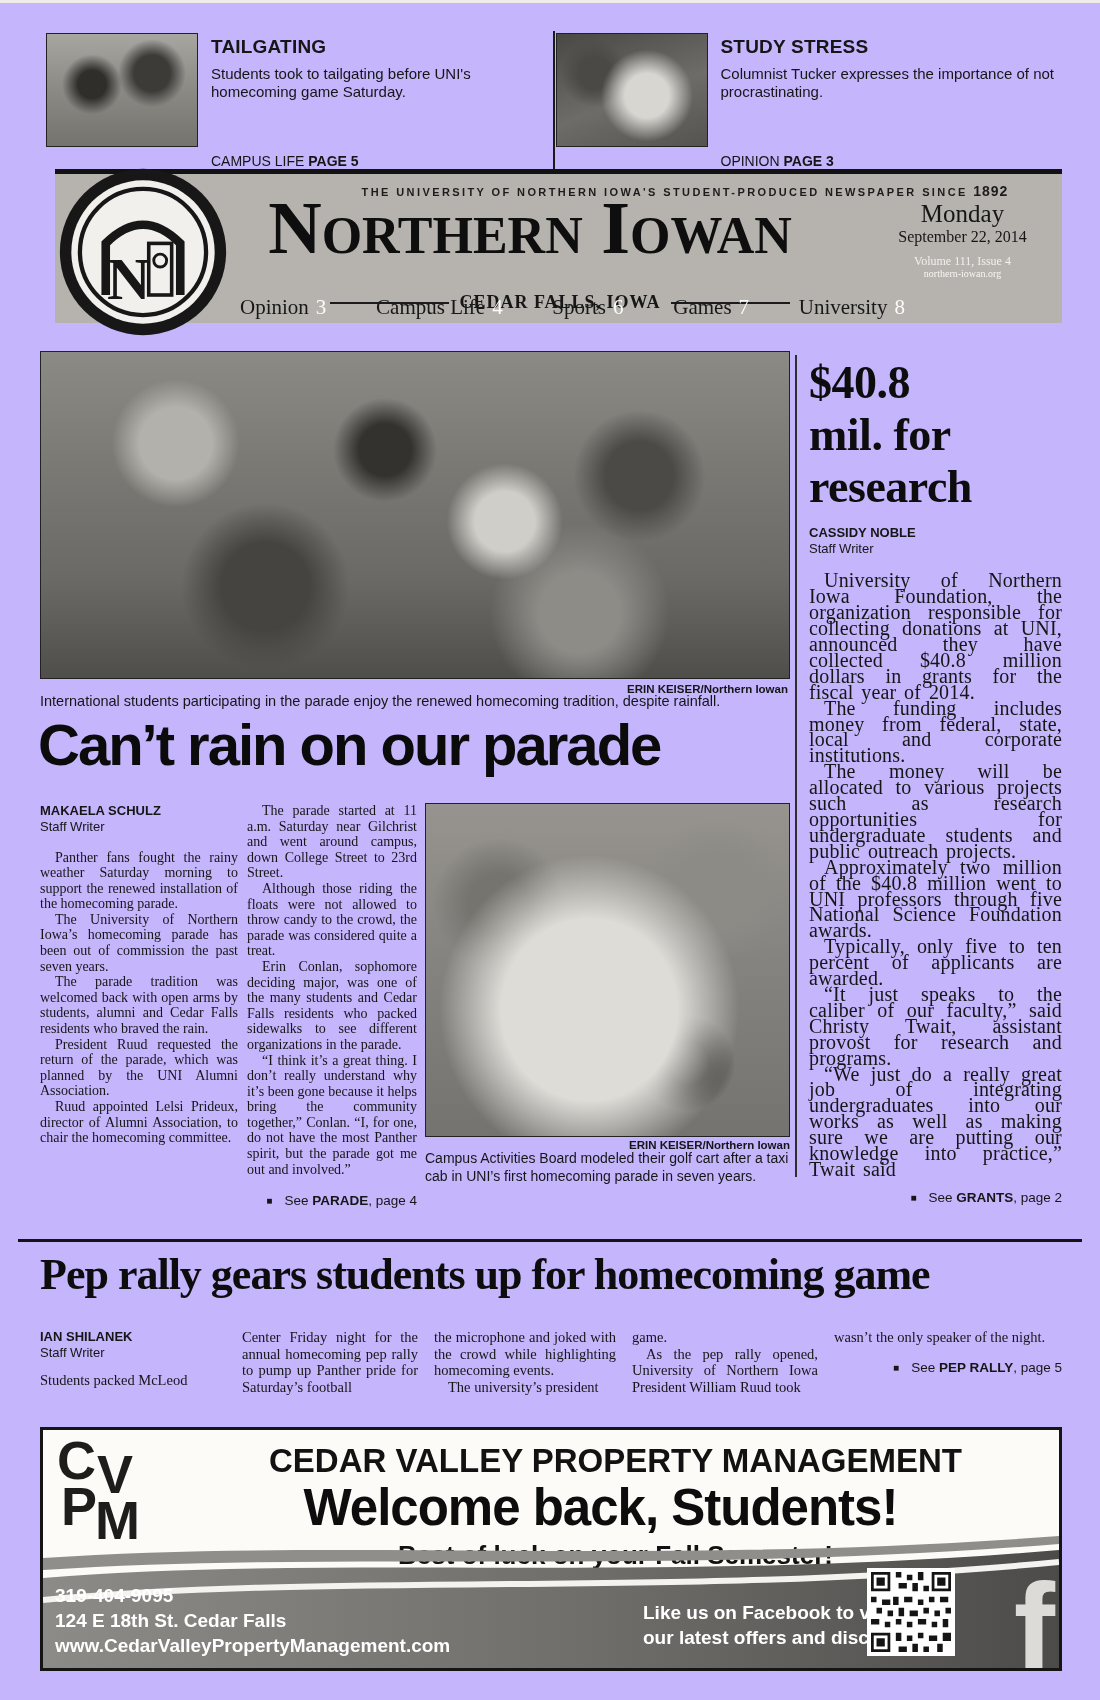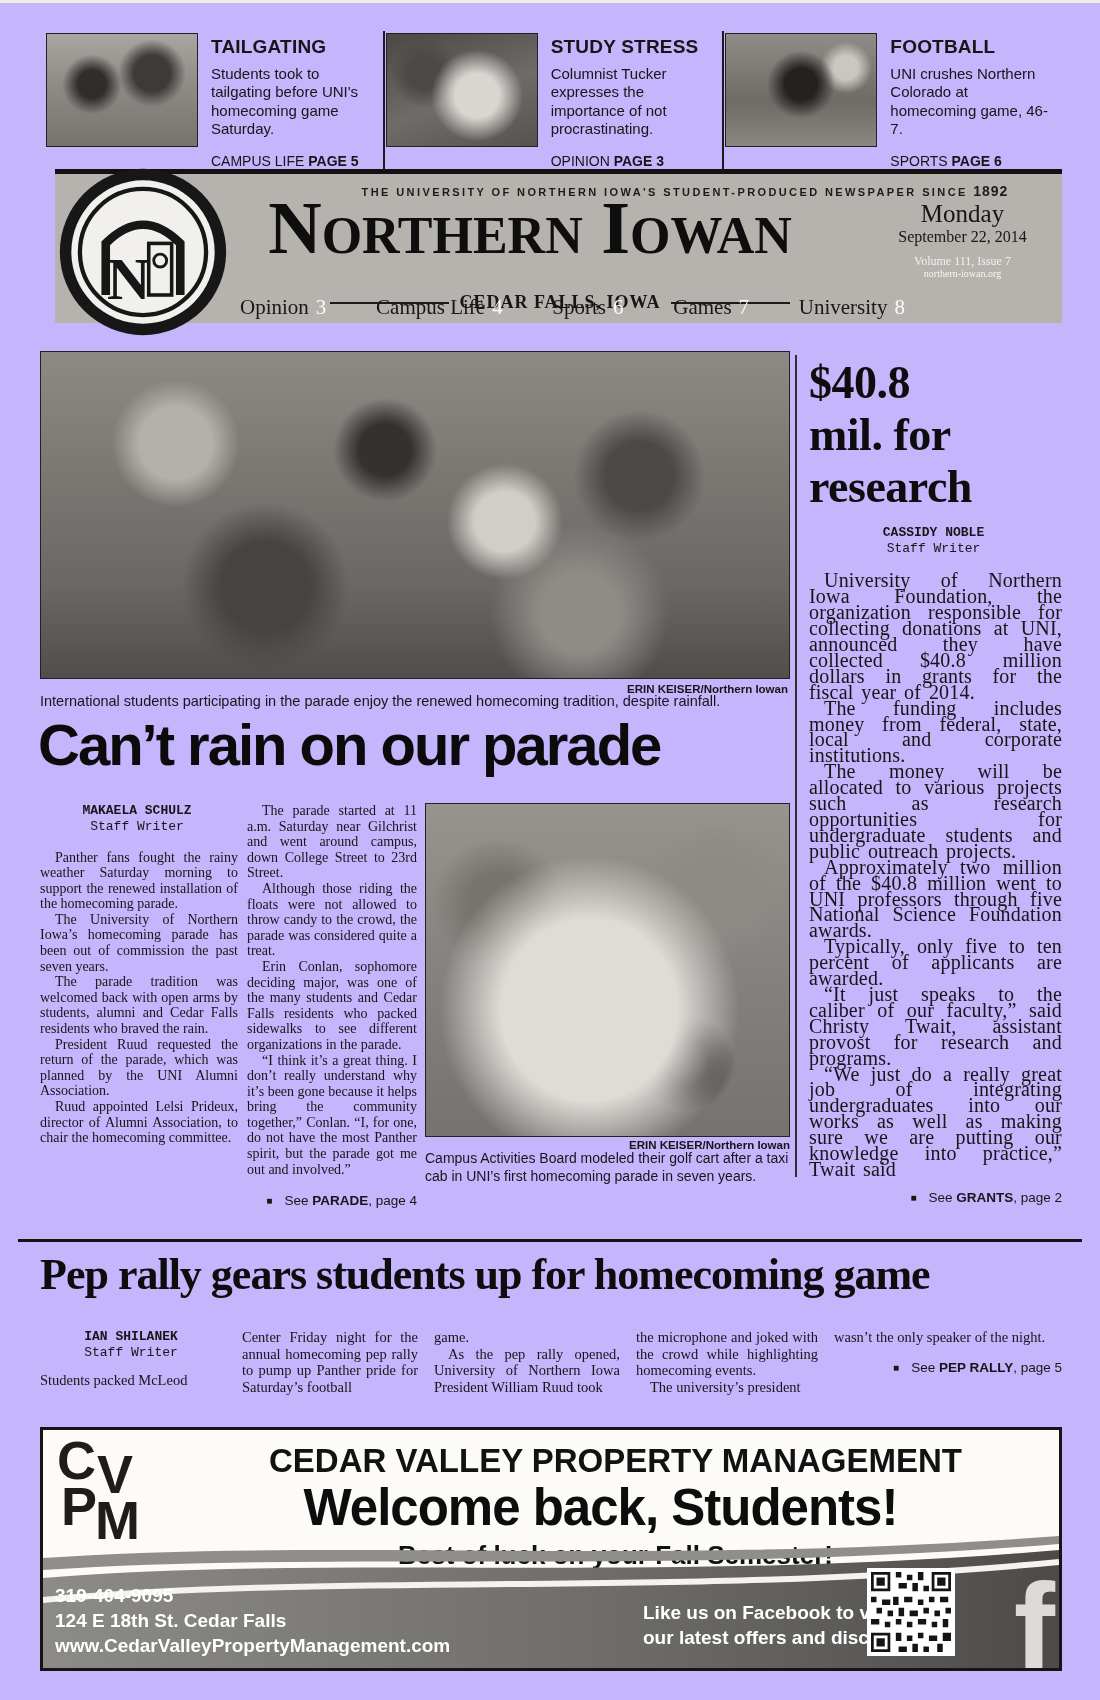--- a/index.html
+++ b/index.html
@@ -54,21 +54,21 @@
       radial-gradient(circle at 46% 30%, #33322f 0 26px, transparent 52px),
       radial-gradient(circle at 62% 52%, #d0cec9 0 30px, transparent 58px),
       radial-gradient(circle at 80% 38%, #4b4a47 0 34px, transparent 66px),
       radial-gradient(circle at 30% 72%, #454440 0 44px, transparent 84px),
       radial-gradient(circle at 72% 80%, #8e8c87 0 40px, transparent 90px),
       linear-gradient(180deg,#8c8a85 0%, #7b7974 35%, #6b6965 70%, #504e4b 100%); }
   .lead-credit { position:absolute; left:40px; top:680px; width:748px; text-align:right; font-family:"Liberation Sans",sans-serif; font-weight:bold; font-size:11.5px; }
   .lead-caption { position:absolute; left:40px; top:690px; width:700px; font-family:"Liberation Sans",sans-serif; font-size:14.5px; }
   .parade-headline { position:absolute; left:38px; top:708px; width:745px; font-family:"Liberation Sans",sans-serif; font-weight:bold; font-size:58px; letter-spacing:-2px; color:#0b0b0b; white-space:nowrap; }
 
-  .byline { text-align:center; font-family:Liberation Mono, monospace; padding-right:4px; margin-bottom:14px; line-height:1.25; }
+  .byline { text-align:left; font-family:Liberation Sans, sans-serif; padding-right:4px; margin-bottom:14px; line-height:1.25; }
   .byline .name { font-weight:bold; font-size:13px; }
   .byline .role { font-size:13px; }
   .body-text p { font-size:14px; line-height:15.6px; text-align:justify; text-indent:15px; }
   .col1 { position:absolute; left:40px; top:800px; width:198px; }
   .col2 { position:absolute; left:247px; top:800px; width:170px; }
   .see-line { font-family:"Liberation Sans",sans-serif; font-size:13.5px; text-align:right; margin-top:16px; }
   .see-line .mk { font-size:10px; margin-right:12px; vertical-align:1px; }
 
   .cart-photo { position:absolute; left:425px; top:800px; width:365px; height:334px; border:1px solid #222;
      background:
@@ -131,28 +131,20 @@
       </div>
     </div>
     <div class="teaser">
       <div class="teaser-photo tp2"></div>
       <div class="teaser-text">
         <div class="teaser-title">STUDY STRESS</div>
         <div class="teaser-body">Columnist Tucker expresses the importance of not procrastinating.</div>
         <div class="teaser-section"><span>OPINION</span> <b>PAGE 3</b></div>
       </div>
     </div>
-    <div class="teaser">
-      <div class="teaser-photo tp3"></div>
-      <div class="teaser-text">
-        <div class="teaser-title">FOOTBALL</div>
-        <div class="teaser-body">UNI crushes Northern Colorado at homecoming game, 46-7.</div>
-        <div class="teaser-section"><span>SPORTS</span> <b>PAGE 6</b></div>
-      </div>
-    </div>
   </div>
 
   <div class="masthead">
     <svg class="logo" viewBox="0 0 120 120" aria-hidden="true">
       <circle cx="60" cy="60" r="58" fill="#171717"></circle>
       <circle cx="60" cy="60" r="50" fill="#f1f0ed"></circle>
       <circle cx="60" cy="60" r="44" fill="none" stroke="#171717" stroke-width="3"></circle>
       <path d="M34,90 L34,54 Q60,28 86,54 L86,90" fill="none" stroke="#171717" stroke-width="6"></path>
       <rect x="64" y="54" width="16" height="36" fill="#f1f0ed" stroke="#171717" stroke-width="2.5"></rect>
       <circle cx="72" cy="66" r="4.5" fill="none" stroke="#171717" stroke-width="2"></circle>
@@ -161,21 +153,21 @@
     <div class="tagline"><span>THE UNIVERSITY OF NORTHERN IOWA'S STUDENT-PRODUCED NEWSPAPER SINCE</span> <span class="year">1892</span></div>
     <div class="nameplate">Northern Iowan</div>
     <div class="cedarfalls">
       <span class="rule"></span>
       <span class="loc">CEDAR FALLS, IOWA</span>
       <span class="rule"></span>
     </div>
     <div class="dateline">
       <div class="day">Monday</div>
       <div class="date">September 22, 2014</div>
-      <div class="vol">Volume 111, Issue 7</div>
+      <div class="vol">Volume 111, Issue 4</div>
       <div class="site">northern-iowan.org</div>
     </div>
     <div class="mast-nav">
       <span><span>Opinion</span><span class="num">3</span></span>
       <span><span>Campus Life</span><span class="num">4</span></span>
       <span><span>Sports</span><span class="num">6</span></span>
       <span><span>Games</span><span class="num">7</span></span>
       <span><span>University</span><span class="num">8</span></span>
     </div>
   </div>
@@ -244,27 +236,27 @@
     <div class="pep-col pc1">
       <div class="byline">
         <div class="name">IAN SHILANEK</div>
         <div class="role">Staff Writer</div>
       </div>
       <p>Students packed McLeod</p>
     </div>
     <div class="pep-col pc2">
       <p>Center Friday night for the annual homecoming pep rally to pump up Panther pride for Saturday’s football</p>
     </div>
+    <div class="pep-col pc4">
+      <p>the microphone and joked with the crowd while highlighting homecoming events.</p>
+      <p class="indent">The university’s president</p>
+    </div>
     <div class="pep-col pc3">
       <p>game.</p>
       <p class="indent">As the pep rally opened, University of Northern Iowa President William Ruud took</p>
-    </div>
-    <div class="pep-col pc4">
-      <p>the microphone and joked with the crowd while highlighting homecoming events.</p>
-      <p class="indent">The university’s president</p>
     </div>
     <div class="pep-col pc5">
       <p>wasn’t the only speaker of the night.</p>
       <div class="see-line"><span class="mk">■</span><span>See </span><b>PEP RALLY</b><span>, page 5</span></div>
     </div>
   </div>
 
   <div class="ad">
     <div class="cvpm">
       <span>C</span>

